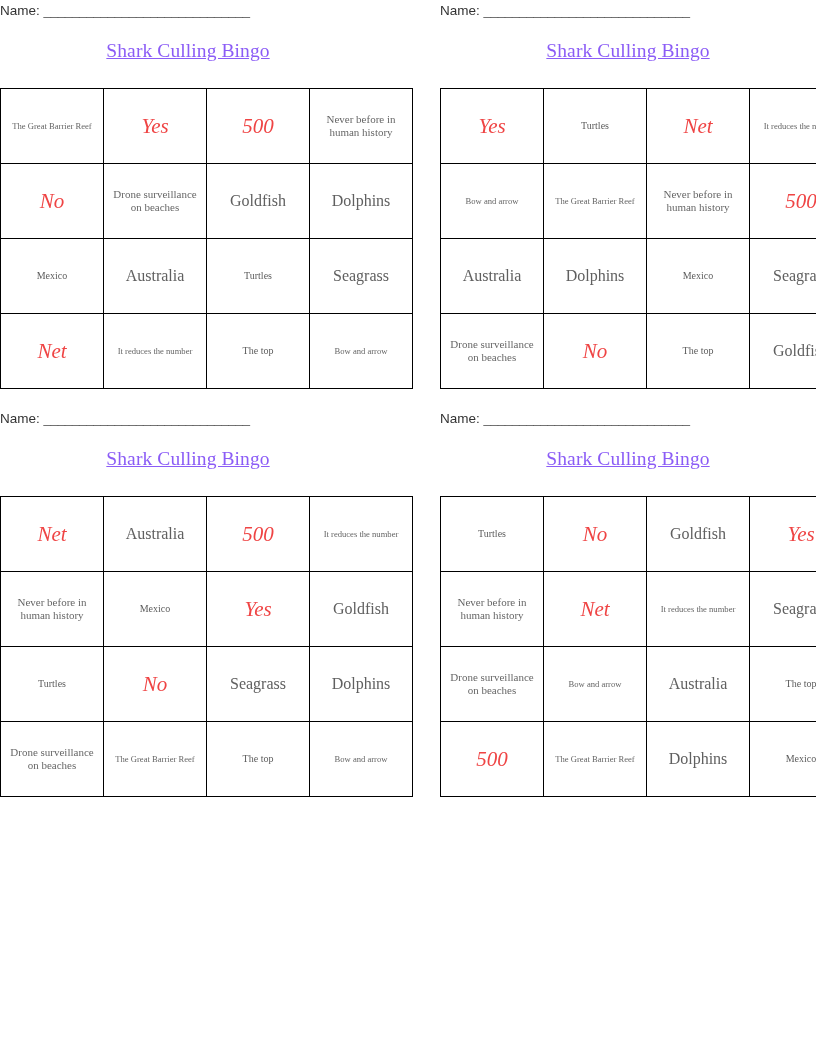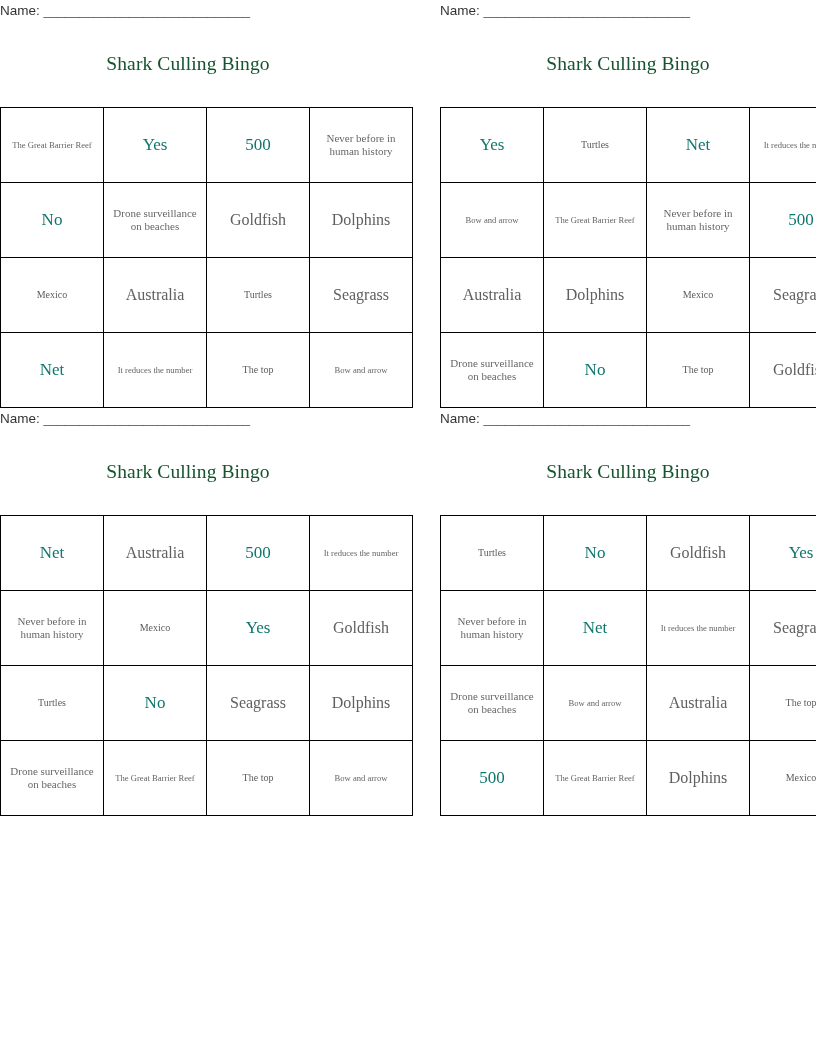--- a/index.html
+++ b/index.html
@@ -54,49 +54,50 @@
     font-size: 13.5px;
     color: #555555;
     letter-spacing: -0.4px;
   }
 
   
   .card-title {
     text-align: center;
     font-family: "Liberation Serif", serif;
     font-size: 19.5px;
-    color: #14532d;
-    margin-top: 29px;
+    color: #8b5cf6;
+    margin-top: 16px;
     height: 26px;
     line-height: 26px;
     letter-spacing: 0.1px;
+    text-decoration: underline;
   }
 
   
   .bingo-grid {
-    margin-top: 30px;
+    margin-top: 24px;
     width: 376px;
     border-collapse: collapse;
     table-layout: fixed;
   }
   .bingo-grid td {
     width: 94px;
     height: 70px;
     border: 1px solid #000000;
     text-align: center;
     vertical-align: middle;
     padding: 2px 4px;
     font-family: "Liberation Serif", serif;
     color: #5f5f5f;
     line-height: 1.18;
     overflow: hidden;
     word-wrap: break-word;
   }
   
-  .bingo-grid td.t-xl   { font-size: 17px;  color: #0f766e; }
+  .bingo-grid td.t-xl   { font-size: 21px;  color: #ef4444; font-style: italic; }
   .bingo-grid td.t-lg   { font-size: 10px; color: #5c5c5c; }
   .bingo-grid td.t-md   { font-size: 16px;  color: #606060; }
   .bingo-grid td.t-sm   { font-size: 8.6px; color: #656565; }
   .bingo-grid td.t-xs   { font-size: 11px; color: #676767; }
 
   .cell-text { display: block; }
 </style>
 </head>
 <body>
 

